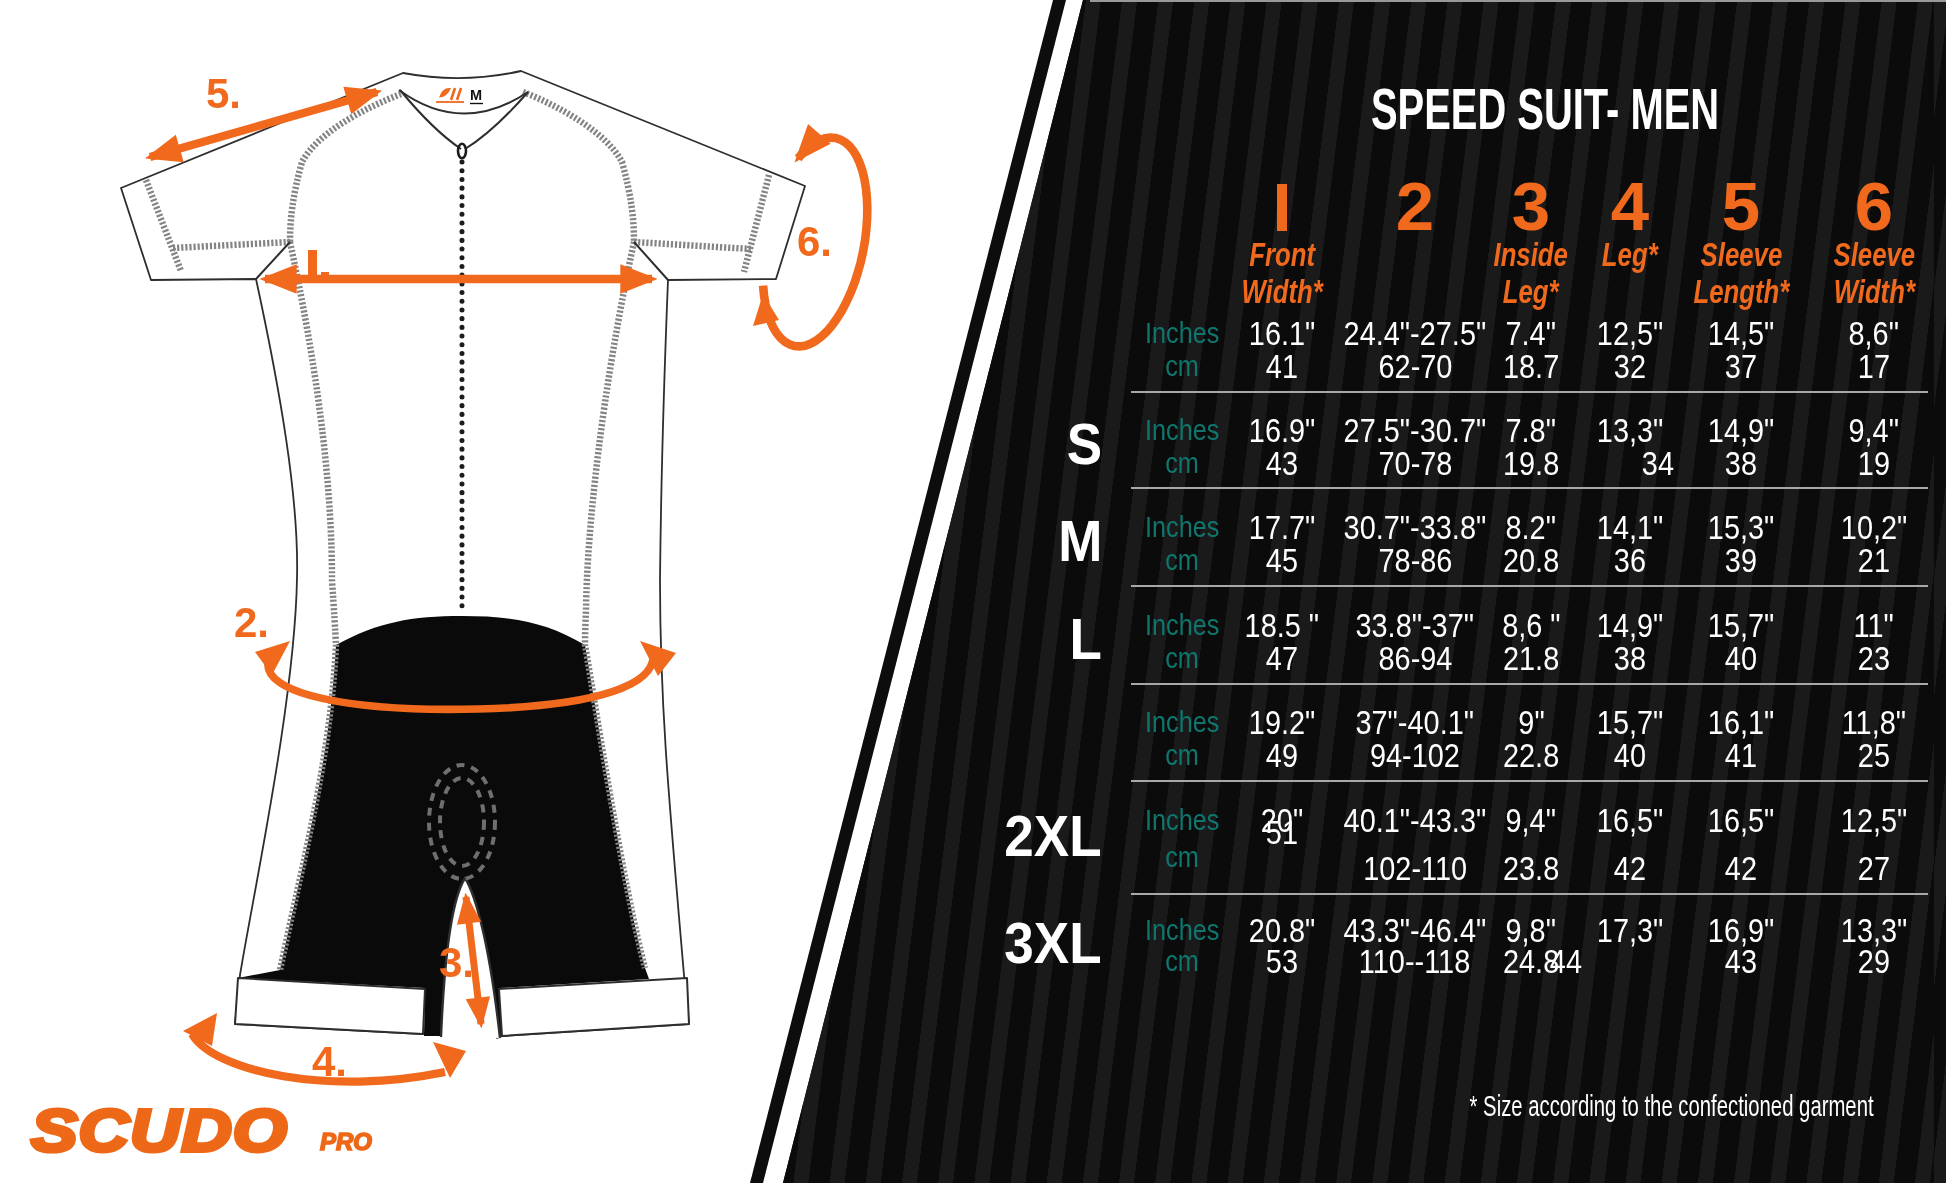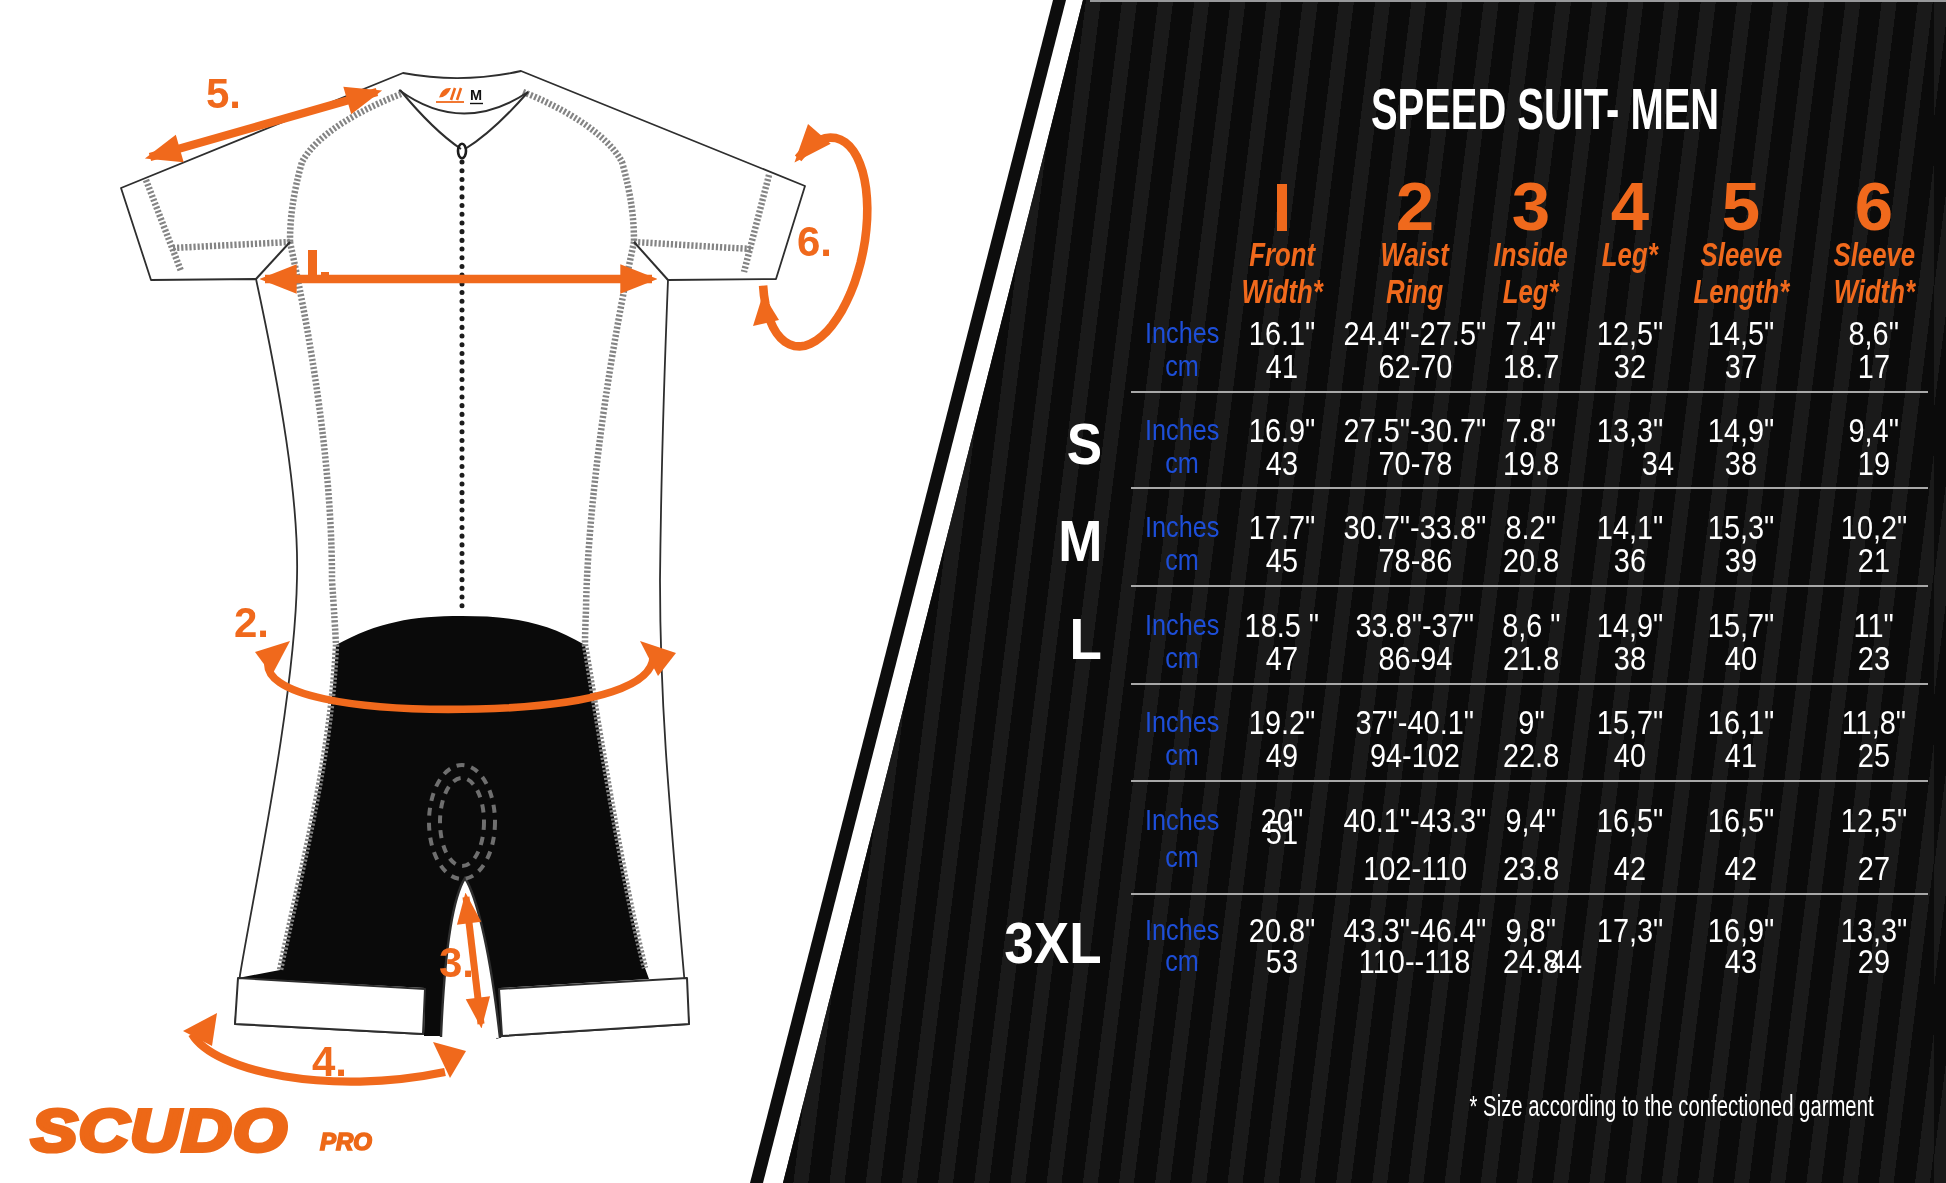--- a/index.html
+++ b/index.html
@@ -14,21 +14,21 @@
   clip-path:polygon(1053px 0px,1066px 0px,763px 1183px,750px 1183px)}
 .topline{position:absolute;top:0;left:1090px;right:0;height:2px;background:#98999b}
 .sep{position:absolute;left:1131px;width:797px;height:2px;background:#a8a8a8}
 .title{position:absolute;color:#fff;font-weight:bold;font-size:57px;transform:scaleX(.7);transform-origin:0 0}
 .num{position:absolute;color:#f0691c;font-weight:bold;font-size:69px;text-align:center;white-space:nowrap}
 .num>span{display:inline-block;transform:scaleX(1)}
 .hlab{position:absolute;color:#f0691c;font-style:italic;font-weight:bold;font-size:33px;line-height:37px;text-align:center;white-space:nowrap}
 .hlab>span{display:inline-block;transform:scaleX(.78)}
 .szlab{position:absolute;color:#fff;font-weight:bold;font-size:57px;text-align:right;white-space:nowrap}
 .szlab>span{display:inline-block;transform:scaleX(.93);transform-origin:100% 50%}
-.ic{position:absolute;color:#1d4ed8;font-size:30px;text-align:center;white-space:nowrap}
+.ic{position:absolute;color:#0f766e;font-size:30px;text-align:center;white-space:nowrap}
 .ic>span{display:inline-block;transform:scaleX(.84)}
 .val{position:absolute;color:#fff;font-size:34px;text-align:center;white-space:nowrap}
 .val>span{display:inline-block;transform:scaleX(.85)}
 .fnote{position:absolute;color:#fff;font-size:29px;white-space:nowrap;text-align:center}
 .fnote>span{display:inline-block;transform:scaleX(.7)}
 </style>
 </head>
 <body>
 <div class="page">
 
@@ -136,21 +136,20 @@
   <div class="sep" style="top:391px"></div>
   <div class="sep" style="top:487px"></div>
   <div class="sep" style="top:585px"></div>
   <div class="sep" style="top:683px"></div>
   <div class="sep" style="top:780px"></div>
   <div class="sep" style="top:893px"></div>
 
   <div style="position:absolute;left:1277px;top:184px;width:10px;height:47px;background:#f0691c"></div>
   <div class="hlab" style="left:1172px;top:236px;width:220px"><span>Front<br>Width*</span></div>
   <div class="num" style="left:1315px;top:171px;width:200px;height:72px;line-height:72px"><span>2</span></div>
-  <div class="hlab" style="left:1305px;top:236px;width:220px"><span>Waist<br>Ring</span></div>
   <div class="num" style="left:1431px;top:171px;width:200px;height:72px;line-height:72px"><span>3</span></div>
   <div class="hlab" style="left:1421px;top:236px;width:220px"><span>Inside<br>Leg*</span></div>
   <div class="num" style="left:1530px;top:171px;width:200px;height:72px;line-height:72px"><span>4</span></div>
   <div class="hlab" style="left:1520px;top:236px;width:220px"><span>Leg*</span></div>
   <div class="num" style="left:1641px;top:171px;width:200px;height:72px;line-height:72px"><span>5</span></div>
   <div class="hlab" style="left:1631px;top:236px;width:220px"><span>Sleeve<br>Length*</span></div>
   <div class="num" style="left:1774px;top:171px;width:200px;height:72px;line-height:72px"><span>6</span></div>
   <div class="hlab" style="left:1764px;top:236px;width:220px"><span>Sleeve<br>Width*</span></div>
   <div class="ic" style="left:1102px;top:314px;width:160px;height:38px;line-height:38px"><span>Inches</span></div>
   <div class="ic" style="left:1102px;top:347px;width:160px;height:38px;line-height:38px"><span>cm</span></div>
@@ -218,20 +217,21 @@
   <div class="val" style="left:1305px;top:703px;width:220px;height:38px;line-height:38px"><span>37"-40.1"</span></div>
   <div class="val" style="left:1305px;top:736px;width:220px;height:38px;line-height:38px"><span>94-102</span></div>
   <div class="val" style="left:1421px;top:703px;width:220px;height:38px;line-height:38px"><span>9"</span></div>
   <div class="val" style="left:1421px;top:736px;width:220px;height:38px;line-height:38px"><span>22.8</span></div>
   <div class="val" style="left:1520px;top:703px;width:220px;height:38px;line-height:38px"><span>15,7"</span></div>
   <div class="val" style="left:1520px;top:736px;width:220px;height:38px;line-height:38px"><span>40</span></div>
   <div class="val" style="left:1631px;top:703px;width:220px;height:38px;line-height:38px"><span>16,1"</span></div>
   <div class="val" style="left:1631px;top:736px;width:220px;height:38px;line-height:38px"><span>41</span></div>
   <div class="val" style="left:1764px;top:703px;width:220px;height:38px;line-height:38px"><span>11,8"</span></div>
   <div class="val" style="left:1764px;top:736px;width:220px;height:38px;line-height:38px"><span>25</span></div>
+  <div class="szlab" style="left:902px;top:800px;width:200px;height:72px;line-height:72px"><span>2XL</span></div>
   <div class="ic" style="left:1102px;top:801px;width:160px;height:38px;line-height:38px"><span>Inches</span></div>
   <div class="ic" style="left:1102px;top:838px;width:160px;height:38px;line-height:38px"><span>cm</span></div>
   <div class="val" style="left:1172px;top:801px;width:220px;height:38px;line-height:38px"><span>20"</span></div>
   <div class="val" style="left:1172px;top:813px;width:220px;height:38px;line-height:38px"><span>51</span></div>
   <div class="val" style="left:1305px;top:801px;width:220px;height:38px;line-height:38px"><span>40.1"-43.3"</span></div>
   <div class="val" style="left:1305px;top:849px;width:220px;height:38px;line-height:38px"><span>102-110</span></div>
   <div class="val" style="left:1421px;top:801px;width:220px;height:38px;line-height:38px"><span>9,4"</span></div>
   <div class="val" style="left:1421px;top:849px;width:220px;height:38px;line-height:38px"><span>23.8</span></div>
   <div class="val" style="left:1520px;top:801px;width:220px;height:38px;line-height:38px"><span>16,5"</span></div>
   <div class="val" style="left:1520px;top:849px;width:220px;height:38px;line-height:38px"><span>42</span></div>

